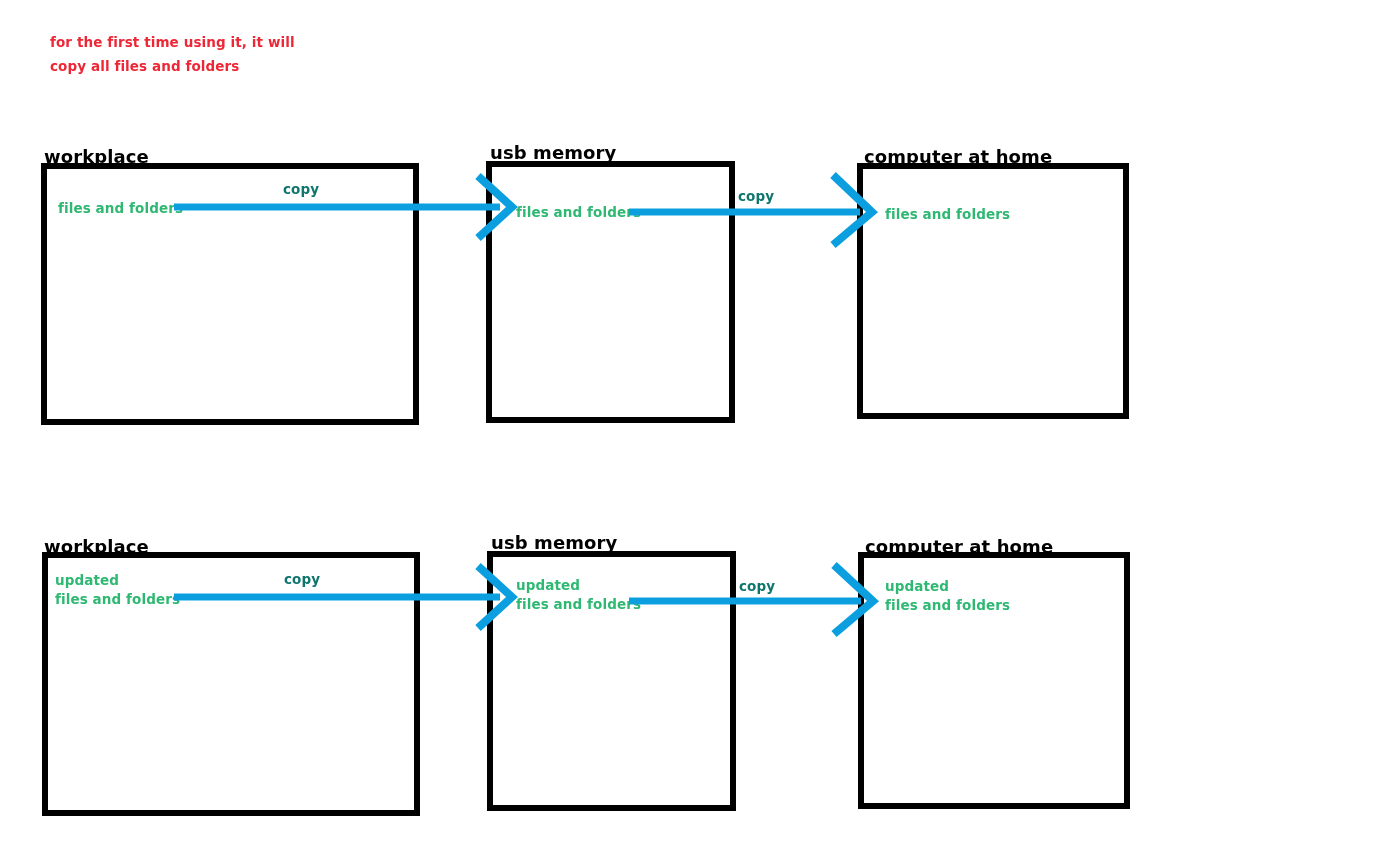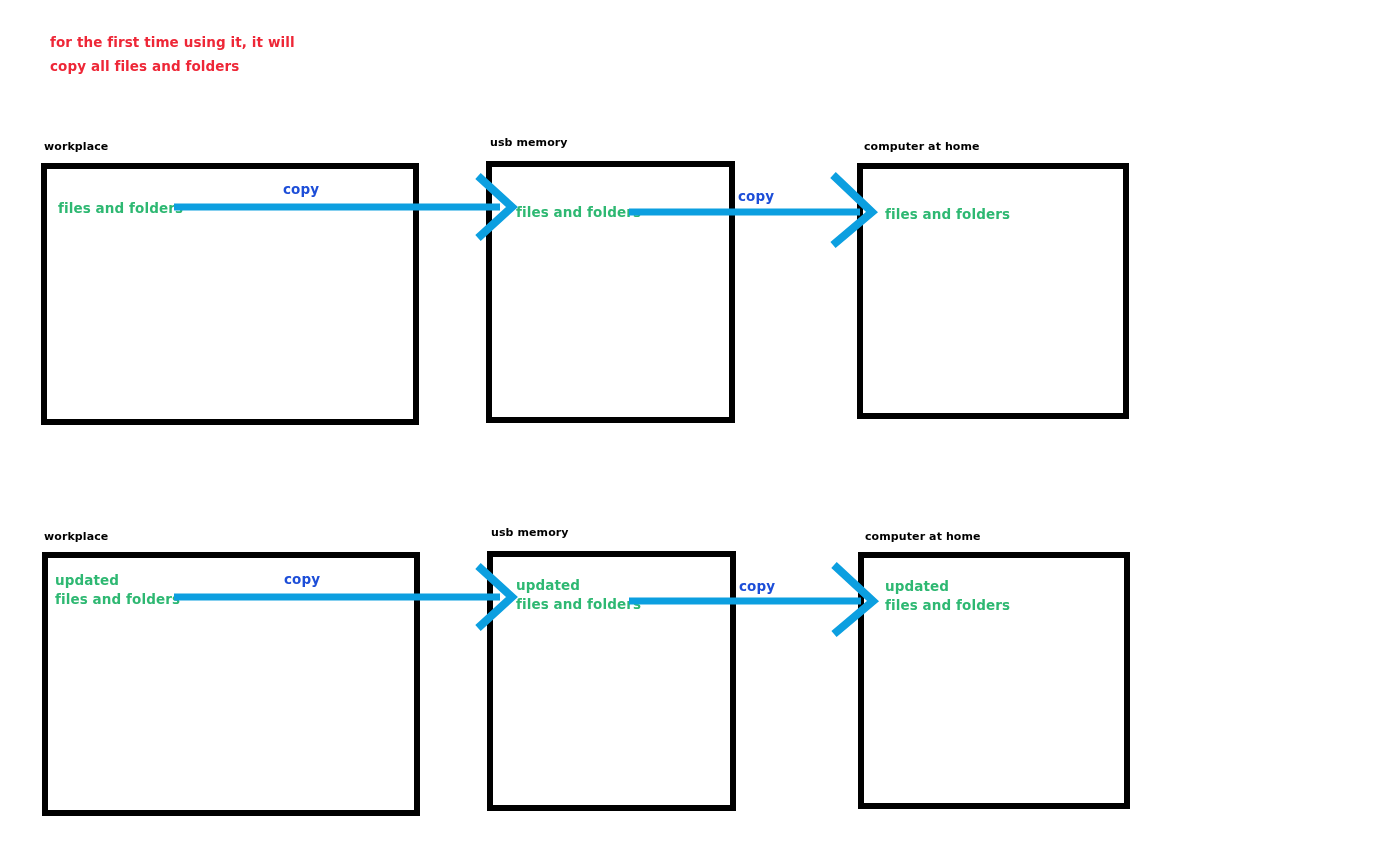--- a/index.html
+++ b/index.html
@@ -32,23 +32,24 @@
     letter-spacing: 0.1px;
   }
   .note-1 { left: 50px; top: 30px; }
   .note-2 { left: 45px; top: 458px; }
 
   
   .stage-label {
     position: absolute;
     color: #000000;
     font-weight: bold;
-    font-size: 11px;
+    font-size: 18px;
     white-space: nowrap;
     letter-spacing: 0.1px;
+    margin-top: 6px;
   }
   .box {
     position: absolute;
     border: 6px solid #000000;
     box-sizing: border-box;
     background: transparent;
   }
 
   
   .contents {
@@ -70,21 +71,21 @@
   .arrow-line,
   .arrow-head {
     stroke: #0c9fe0;
     fill: none;
   }
   .arrow-line { stroke-width: 7; }
   .arrow-head { stroke-width: 8; stroke-linecap: butt; stroke-linejoin: miter; }
 
   .copy-label {
     position: absolute;
-    color: #1d4ed8;
+    color: #0f766e;
     font-weight: bold;
     font-size: 13.5px;
     white-space: nowrap;
     letter-spacing: 0.1px;
   }
 </style>
 </head>
 <body>
 
 <div class="canvas">

